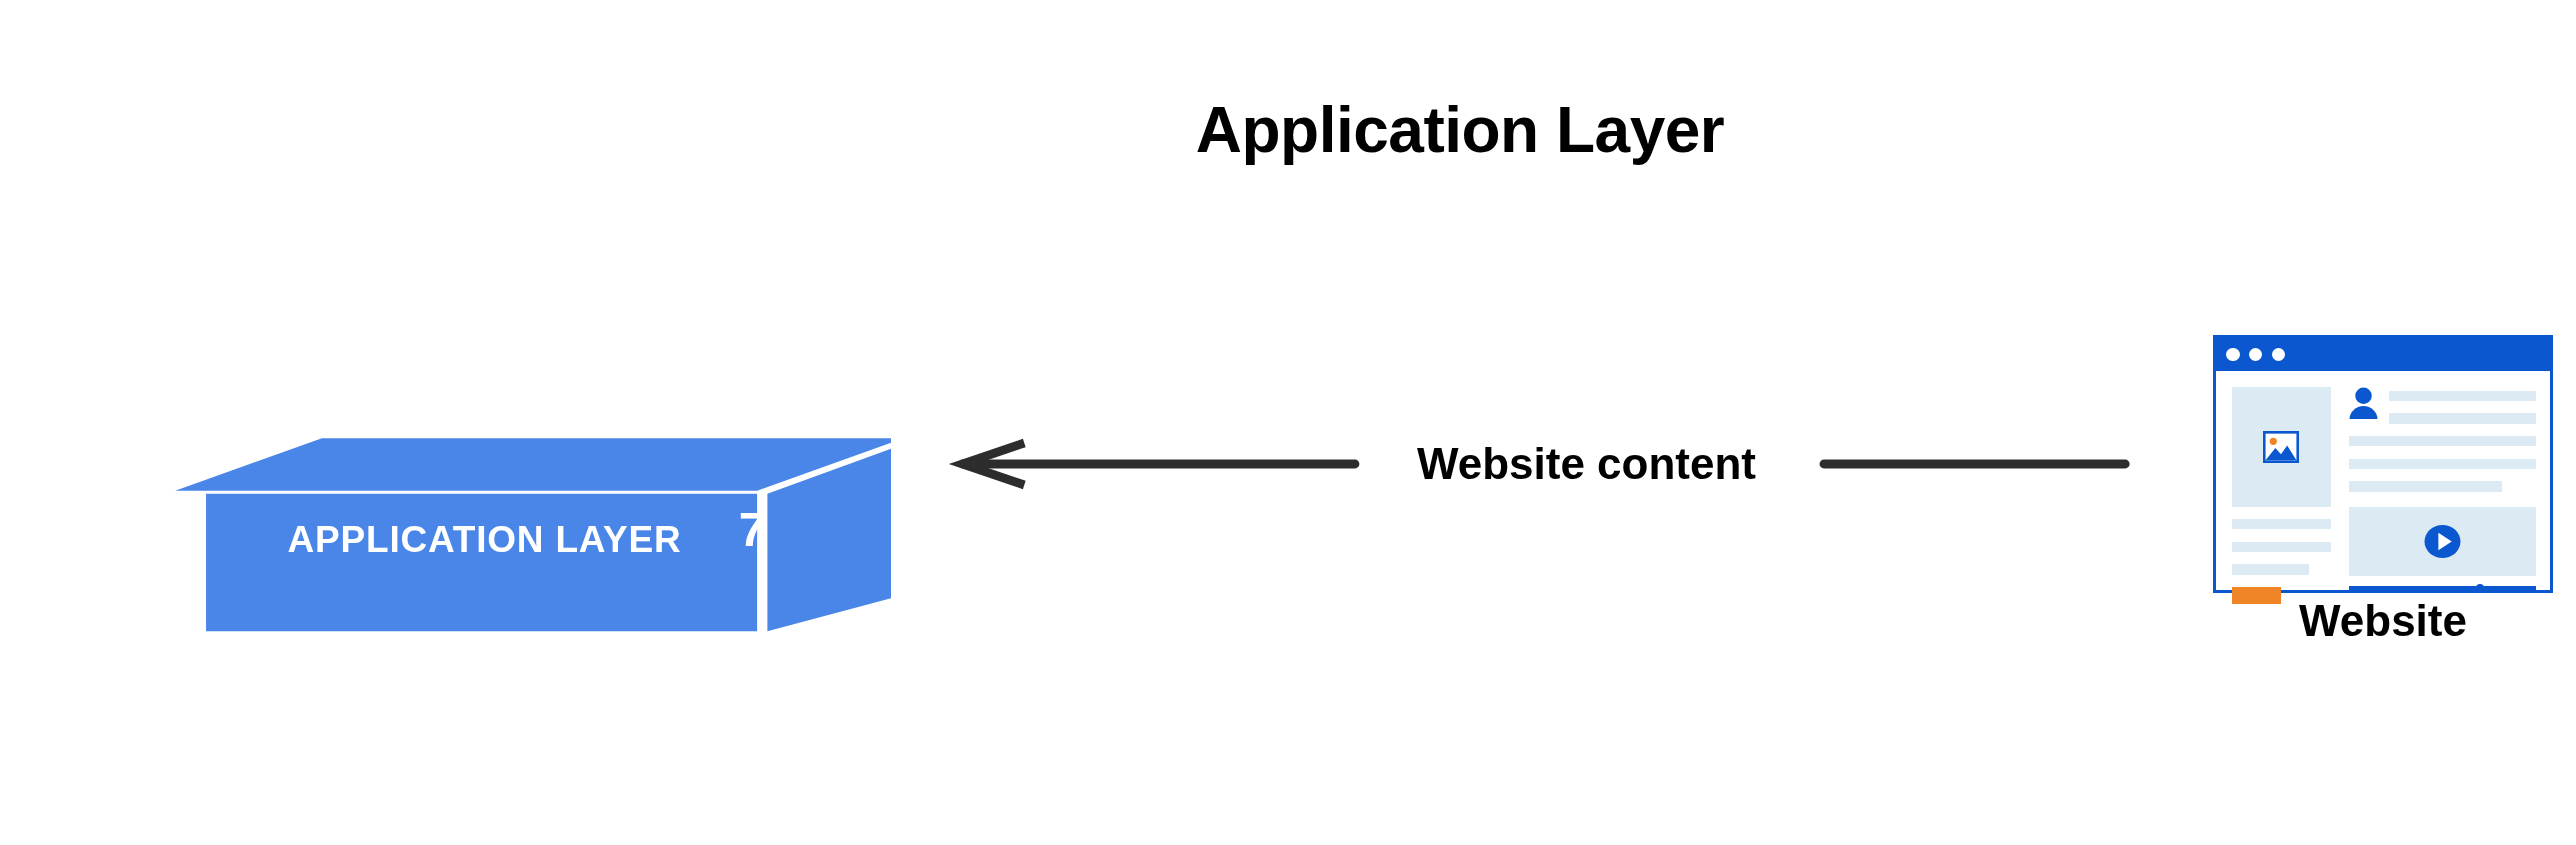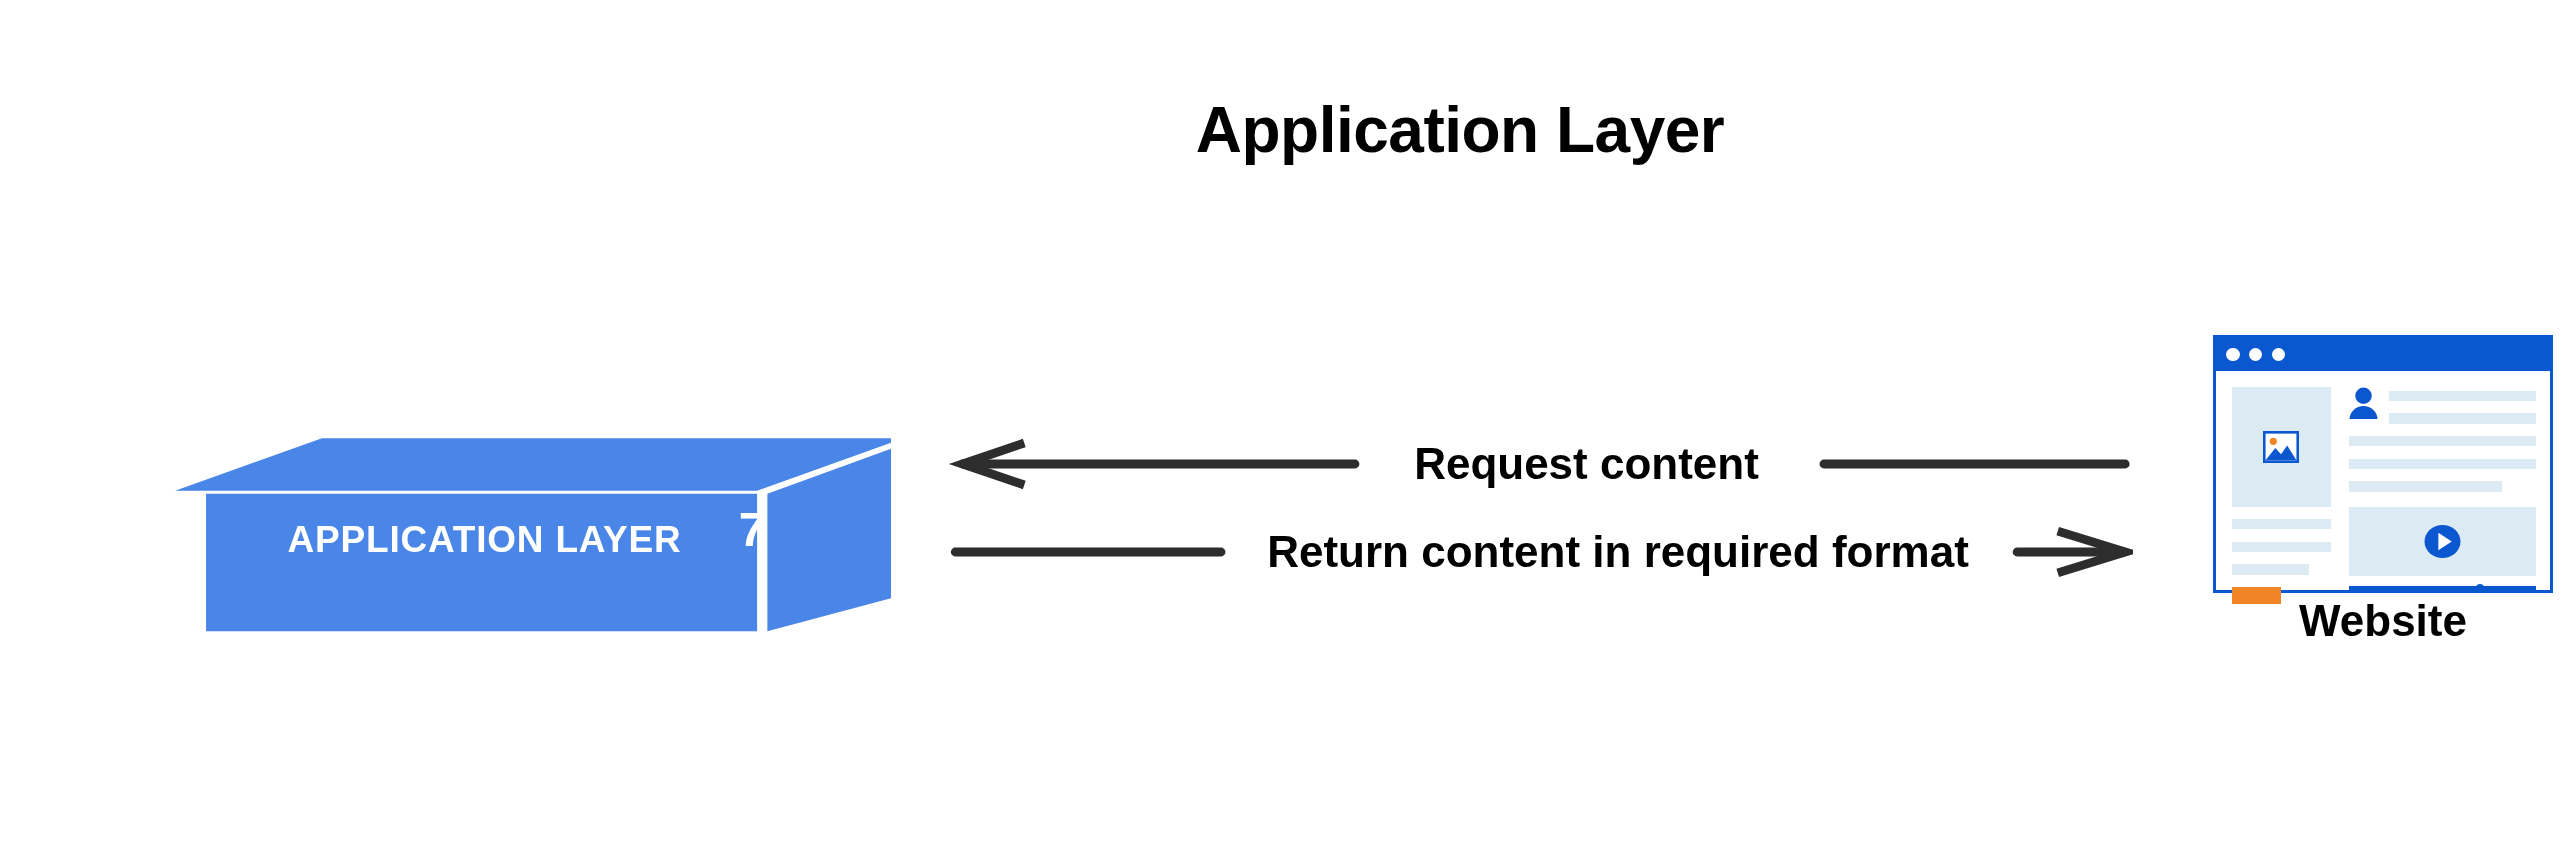--- a/index.html
+++ b/index.html
@@ -258,34 +258,23 @@
 
   <div class="flow-row" id="flow-request">
     <svg width="1185" height="62" viewBox="0 0 2300 120">
 
       <polyline points="140,22 28,60 140,98" fill="none" stroke="#2d2d2d" stroke-width="17" stroke-linecap="square" stroke-linejoin="miter"></polyline>
 
       <line x1="28" y1="60" x2="790" y2="60" stroke="#2d2d2d" stroke-width="17" stroke-linecap="round"></line>
 
       <line x1="1700" y1="60" x2="2285" y2="60" stroke="#2d2d2d" stroke-width="17" stroke-linecap="round"></line>
     </svg>
-    <div class="flow-label">Request content</div>
+    <div class="flow-label">Website content</div>
   </div>
 
-  <div class="flow-row" id="flow-return">
-    <svg width="1185" height="62" viewBox="0 0 2300 120">
-
-      <line x1="14" y1="60" x2="530" y2="60" stroke="#2d2d2d" stroke-width="17" stroke-linecap="round"></line>
-
-      <line x1="2075" y1="60" x2="2272" y2="60" stroke="#2d2d2d" stroke-width="17" stroke-linecap="round"></line>
-
-      <polyline points="2162,22 2286,60 2162,98" fill="none" stroke="#2d2d2d" stroke-width="17" stroke-linecap="square" stroke-linejoin="miter"></polyline>
-    </svg>
-    <div class="flow-label">Return content in required format</div>
-  </div>
 
   <div id="website-group">
 
     <div id="browser-window">
 
       <div id="browser-titlebar">
         <span class="browser-dot"></span>
         <span class="browser-dot"></span>
         <span class="browser-dot"></span>
       </div>

